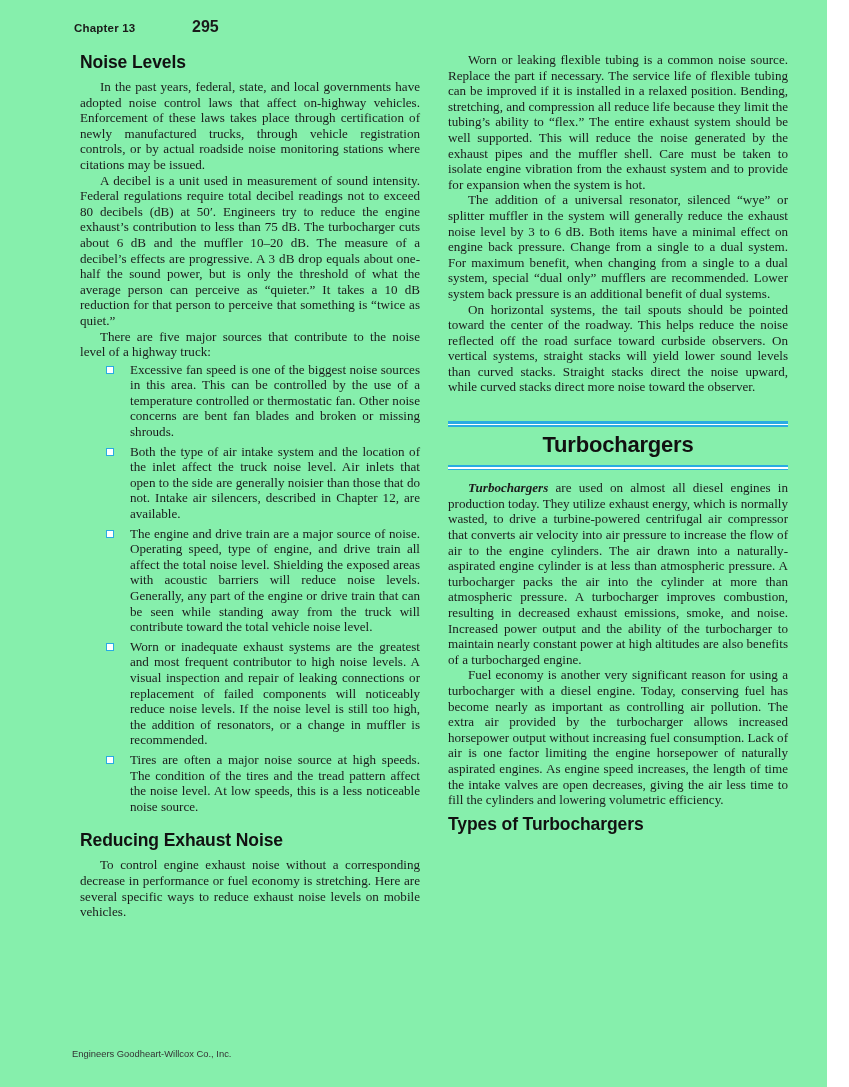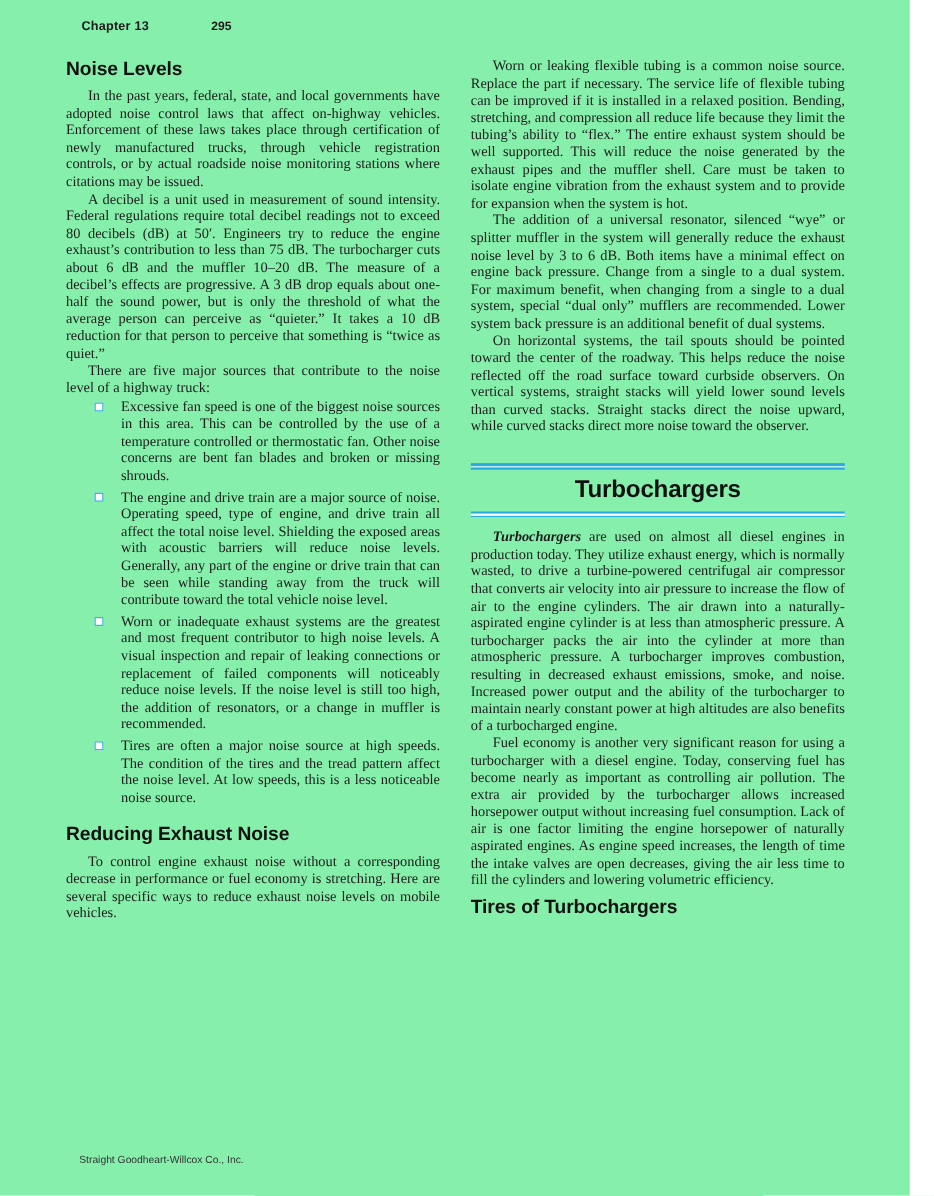--- a/index.html
+++ b/index.html
@@ -42,30 +42,30 @@
     font-family: "Liberation Sans", sans-serif;
     font-weight: bold;
     font-size: 11.5px;
     letter-spacing: 0.2px;
     color: #1a1a1a;
     flex: 1;
   }
   .rh-page {
     font-family: "Liberation Sans", sans-serif;
     font-weight: bold;
-    font-size: 11px;
+    font-size: 16px;
     color: #1a1a1a;
     text-align: right;
   }
 
   
   .columns {
     position: absolute;
     top: 52px;
-    left: 60px;
+    left: 80px;
     width: 708px;
     height: 985px;
     display: flex;
     gap: 28px;
   }
   .col {
     width: 340px;
     position: relative;
   }
 
@@ -186,20 +186,21 @@
       <p class="body">A decibel is a unit used in measurement of sound intensity. Federal regulations require total decibel readings not to exceed 80 decibels (dB) at 50′. Engineers try to reduce the engine exhaust’s contribution to less than 75 dB. The turbocharger cuts about 6 dB and the muffler 10–20 dB. The measure of a decibel’s effects are progressive. A 3 dB drop equals about one-half the sound power, but is only the threshold of what the average person can perceive as “quieter.” It takes a 10 dB reduction for that person to perceive that something is “twice as quiet.”</p>
       <p class="body">There are five major sources that contribute to the noise level of a highway truck:</p>
 
       <ul class="bullets">
         <li>
           <span class="bullet-box"></span>
           <span>Excessive fan speed is one of the biggest noise sources in this area. This can be controlled by the use of a temperature controlled or thermostatic fan. Other noise concerns are bent fan blades and broken or missing shrouds.</span>
         </li>
         <li>
           <span class="bullet-box"></span>
+          <span>Both the type of air intake system and the location of the inlet affect the truck noise level. Air inlets that open to the side are generally noisier than those that do not. Intake air silencers, described in Chapter 12, are available.</span>
         </li>
         <li>
           <span class="bullet-box"></span>
           <span>The engine and drive train are a major source of noise. Operating speed, type of engine, and drive train all affect the total noise level. Shielding the exposed areas with acoustic barriers will reduce noise levels. Generally, any part of the engine or drive train that can be seen while standing away from the truck will contribute toward the total vehicle noise level.</span>
         </li>
         <li>
           <span class="bullet-box"></span>
           <span>Worn or inadequate exhaust systems are the greatest and most frequent contributor to high noise levels. A visual inspection and repair of leaking connections or replacement of failed components will noticeably reduce noise levels. If the noise level is still too high, the addition of resonators, or a change in muffler is recommended.</span>
         </li>
         <li>
@@ -229,18 +230,18 @@
           <div class="thick"></div>
           <div class="gap"></div>
           <div class="thin"></div>
         </div>
       </div>
 
       <p class="body"><span class="term">Turbochargers</span><span> are used on almost all diesel engines in production today. They utilize exhaust energy, which is normally wasted, to drive a turbine-powered centrifugal air compressor that converts air velocity into air pressure to increase the flow of air to the engine cylinders. The air drawn into a naturally-aspirated engine cylinder is at less than atmospheric pressure. A turbocharger packs the air into the cylinder at more than atmospheric pressure. A turbocharger improves combustion, resulting in decreased exhaust emissions, smoke, and noise. Increased power output and the ability of the turbocharger to maintain nearly constant power at high altitudes are also benefits of a turbocharged engine.</span></p>
 
       <p class="body">Fuel economy is another very significant reason for using a turbocharger with a diesel engine. Today, conserving fuel has become nearly as important as controlling air pollution. The extra air provided by the turbocharger allows increased horsepower output without increasing fuel consumption. Lack of air is one factor limiting the engine horsepower of naturally aspirated engines. As engine speed increases, the length of time the intake valves are open decreases, giving the air less time to fill the cylinders and lowering volumetric efficiency.</p>
 
-      <h2 class="section-head spaced-top">Tires of Turbochargers</h2>
+      <h2 class="section-head spaced-top">Types of Turbochargers</h2>
     </div>
   </div>
 
-  <div class="copyright">Straight Goodheart-Willcox Co., Inc.</div>
+  <div class="copyright">Engineers Goodheart-Willcox Co., Inc.</div>
 </div>
 
 </body></html>

